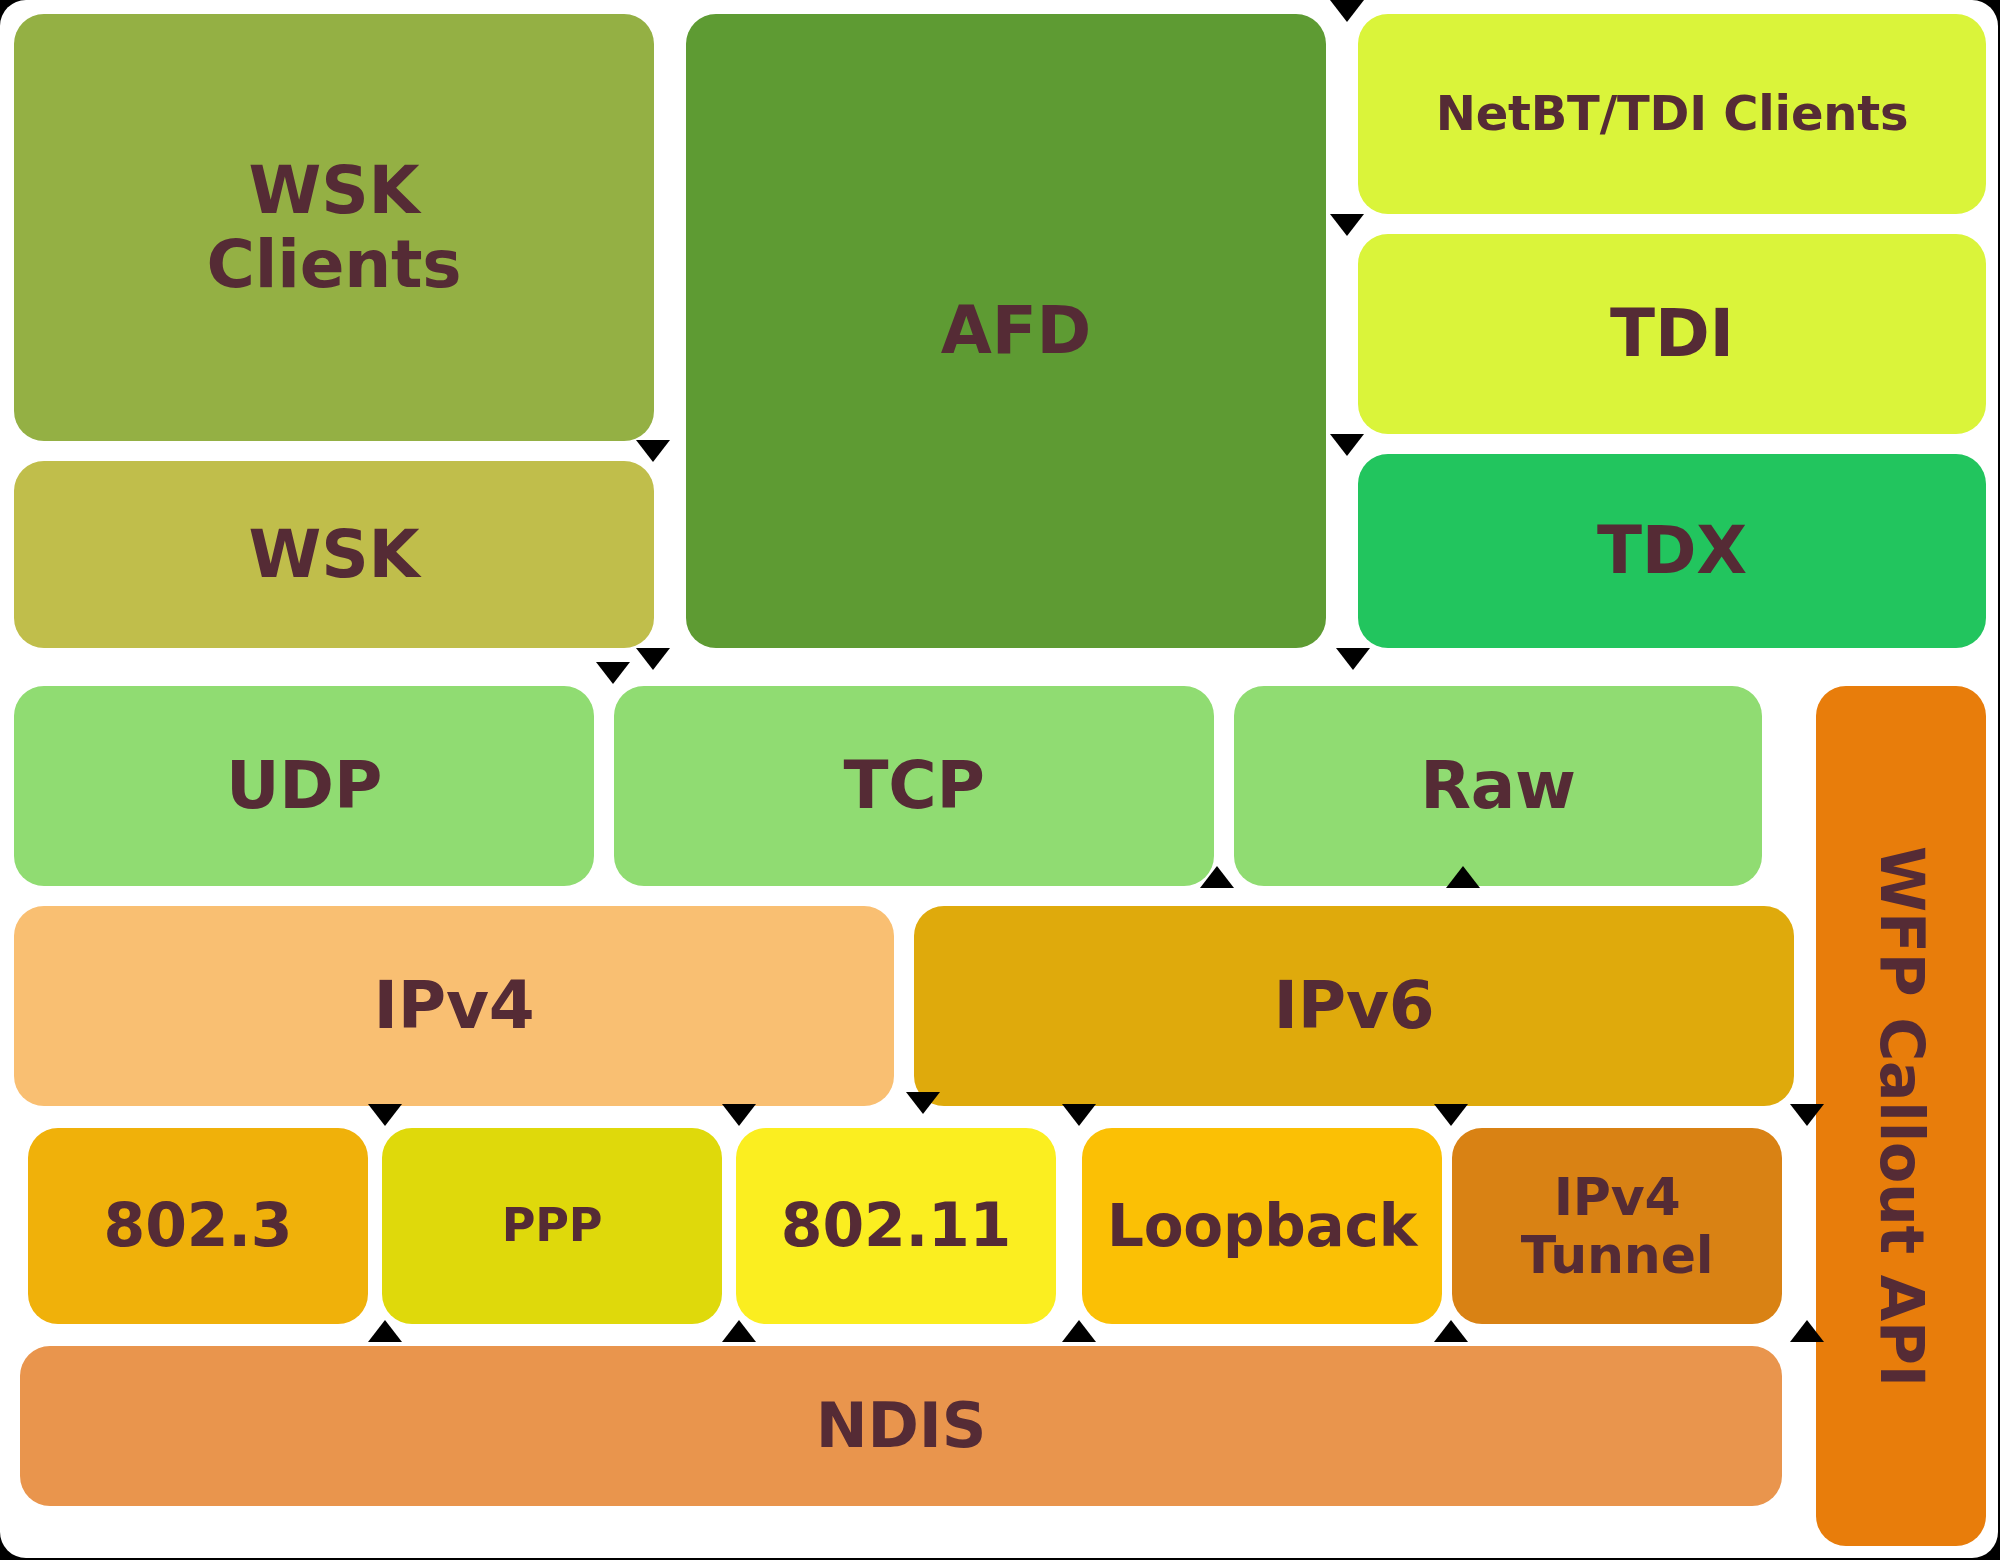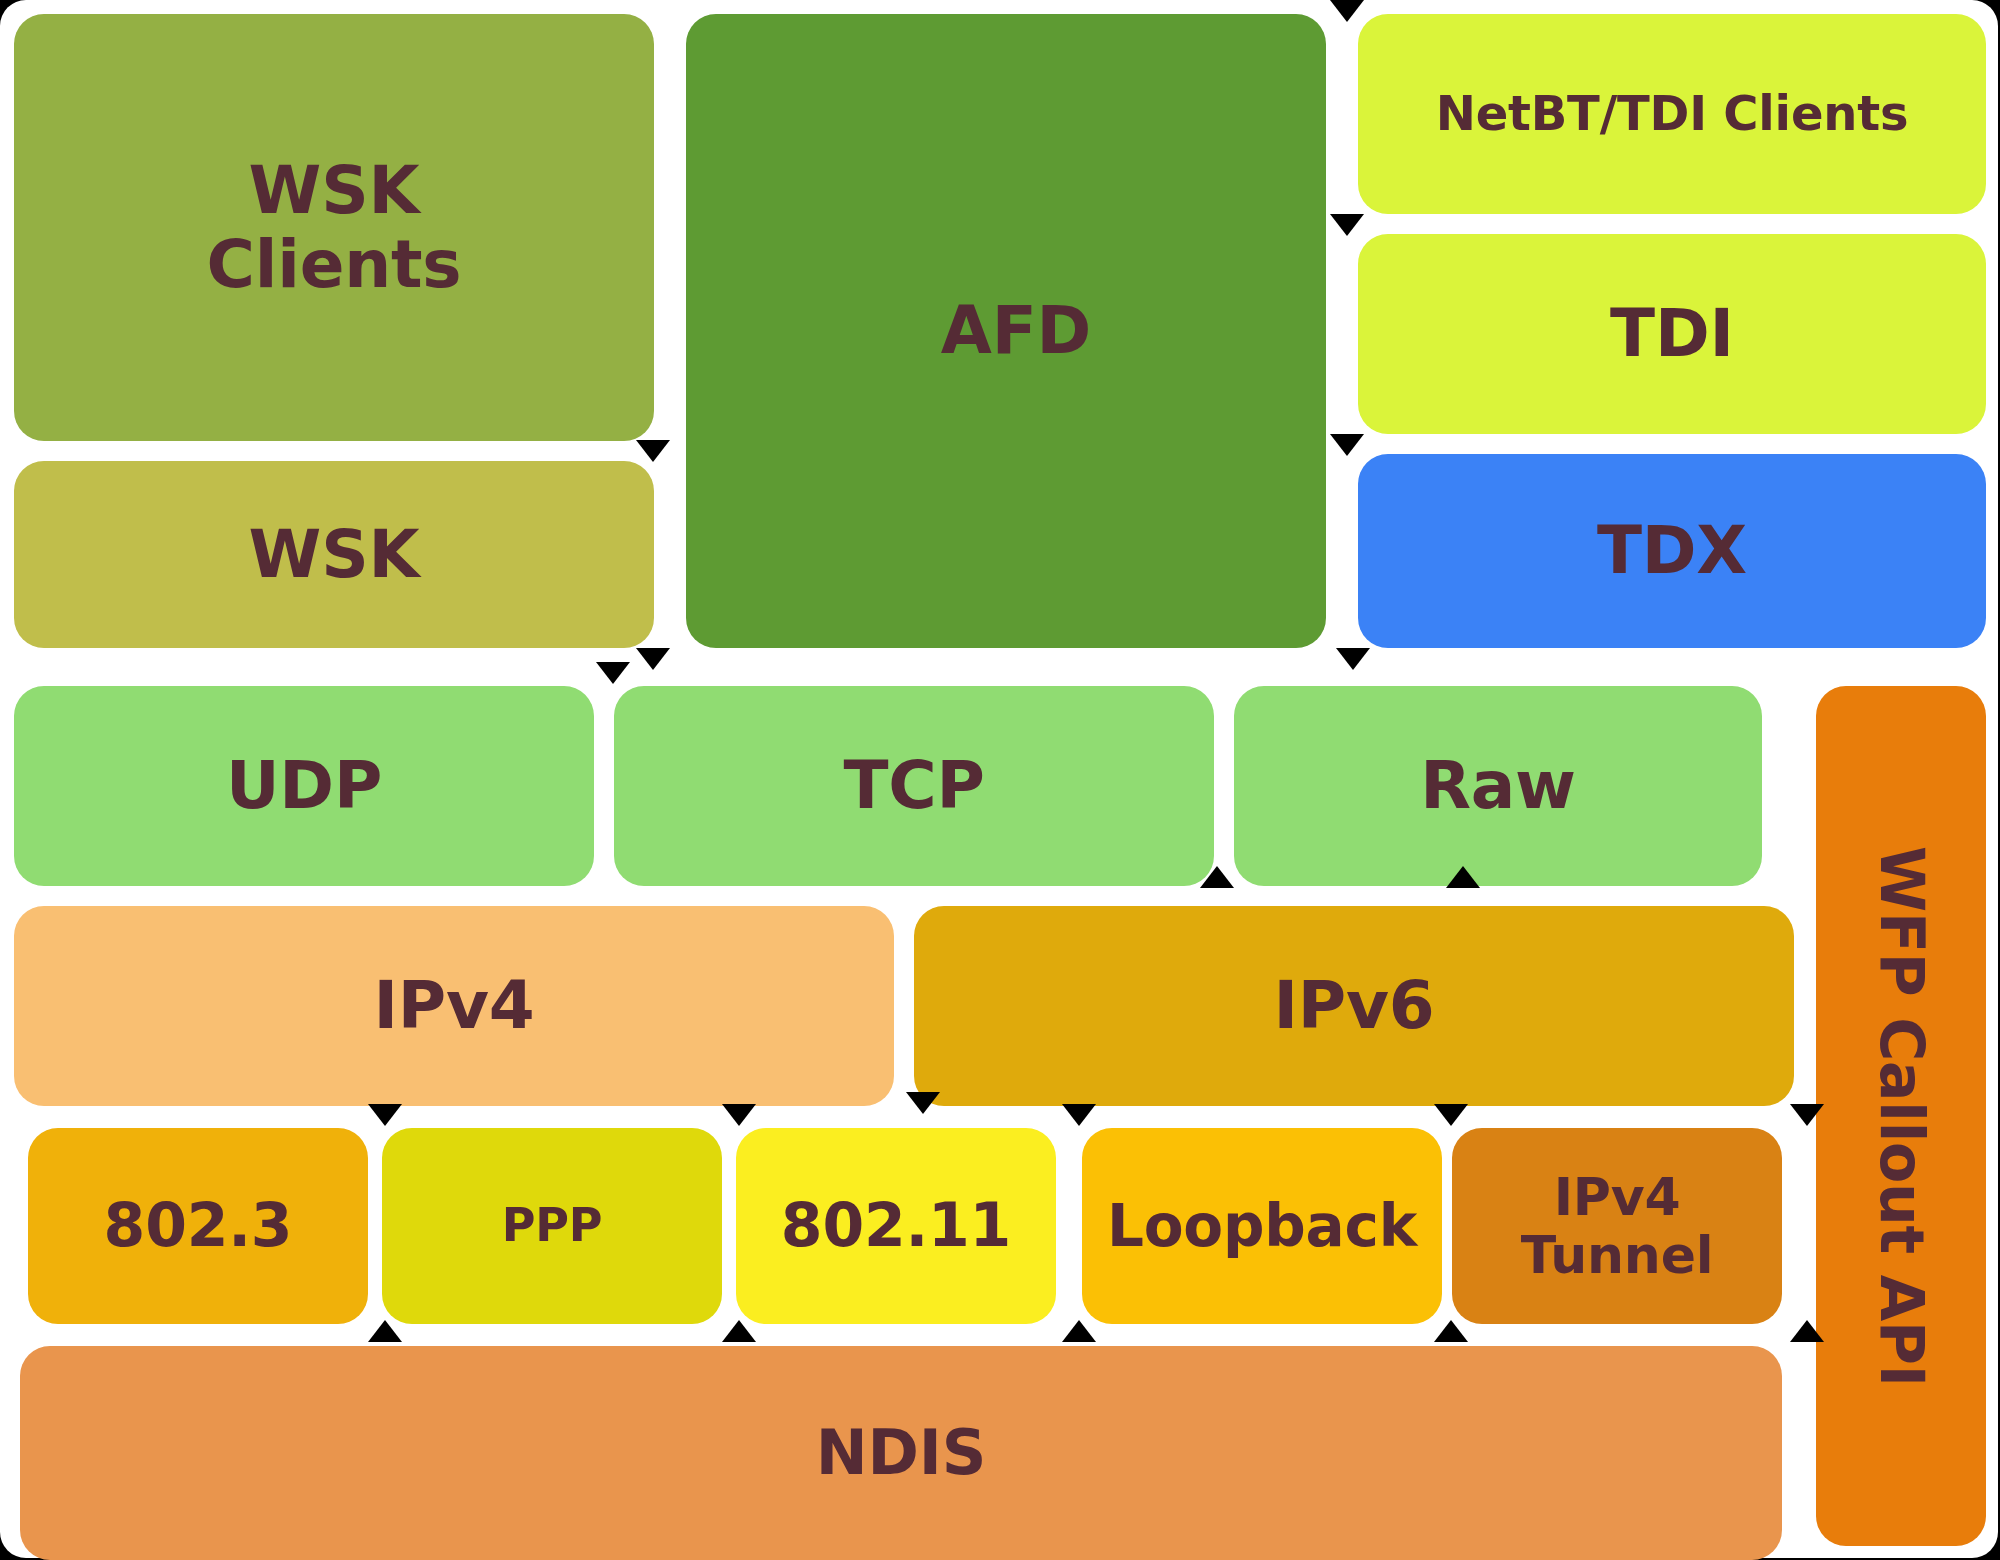--- a/index.html
+++ b/index.html
@@ -55,35 +55,35 @@
 </head>
 <body>
 
 <div id="stage" style="background: rgb(0, 0, 0);">
     <div class="plate" style="left: 0px; top: 0px; width: 1998px; height: 1558px; background: rgb(255, 255, 255);"></div>
     <div class="box" style="left: 14px; top: 14px; width: 640px; height: 427px; background: rgb(148, 176, 68); font-size: 66px; color: rgb(85, 43, 53);">WSK
 Clients</div>
     <div class="box" style="left: 686px; top: 14px; width: 640px; height: 634px; background: rgb(94, 155, 51); font-size: 66px; color: rgb(85, 43, 53); padding-left: 30px;">AFD</div>
     <div class="box" style="left: 1358px; top: 14px; width: 628px; height: 200px; background: rgb(218, 244, 58); font-size: 48px; color: rgb(85, 43, 53);">NetBT/TDI Clients</div>
     <div class="box" style="left: 1358px; top: 234px; width: 628px; height: 200px; background: rgb(218, 244, 58); font-size: 66px; color: rgb(85, 43, 53);">TDI</div>
-    <div class="box" style="left: 1358px; top: 454px; width: 628px; height: 194px; background: #3b82f6; font-size: 66px; color: rgb(85, 43, 53);">TDX</div>
+    <div class="box" style="left: 1358px; top: 454px; width: 628px; height: 194px; background: #22c55e; font-size: 66px; color: rgb(85, 43, 53);">TDX</div>
     <div class="box" style="left: 14px; top: 461px; width: 640px; height: 187px; background: rgb(192, 190, 75); font-size: 66px; color: rgb(85, 43, 53);">WSK</div>
     <div class="box" style="left: 14px; top: 686px; width: 580px; height: 200px; background: rgb(144, 220, 114); font-size: 66px; color: rgb(85, 43, 53);">UDP</div>
     <div class="box" style="left: 614px; top: 686px; width: 600px; height: 200px; background: rgb(144, 220, 114); font-size: 66px; color: rgb(85, 43, 53);">TCP</div>
     <div class="box" style="left: 1234px; top: 686px; width: 528px; height: 200px; background: rgb(144, 220, 114); font-size: 66px; color: rgb(85, 43, 53);">Raw</div>
     <div class="box vertical" style="left: 1816px; top: 686px; width: 170px; height: 860px; background: rgb(232, 125, 11); font-size: 60px; color: rgb(85, 43, 53);">WFP Callout API</div>
     <div class="box" style="left: 14px; top: 906px; width: 880px; height: 200px; background: rgb(249, 191, 114); font-size: 66px; color: rgb(85, 43, 53);">IPv4</div>
     <div class="box" style="left: 914px; top: 906px; width: 880px; height: 200px; background: rgb(223, 170, 12); font-size: 66px; color: rgb(85, 43, 53);">IPv6</div>
     <div class="box" style="left: 28px; top: 1128px; width: 340px; height: 196px; background: rgb(240, 177, 10); font-size: 60px; color: rgb(85, 43, 53);">802.3</div>
     <div class="box" style="left: 382px; top: 1128px; width: 340px; height: 196px; background: rgb(223, 217, 11); font-size: 46px; color: rgb(85, 43, 53);">PPP</div>
     <div class="box" style="left: 736px; top: 1128px; width: 320px; height: 196px; background: rgb(251, 238, 32); font-size: 60px; color: rgb(85, 43, 53);">802.11</div>
     <div class="box" style="left: 1082px; top: 1128px; width: 360px; height: 196px; background: rgb(251, 192, 5); font-size: 58px; color: rgb(85, 43, 53);">Loopback</div>
     <div class="box" style="left: 1452px; top: 1128px; width: 330px; height: 196px; background: rgb(217, 130, 20); font-size: 52px; color: rgb(85, 43, 53);">IPv4
 Tunnel</div>
-    <div class="box" style="left: 20px; top: 1346px; width: 1762px; height: 214px; background: rgb(233, 149, 77); font-size: 62px; color: rgb(85, 43, 53);">NDIS</div>
+    <div class="box" style="left: 20px; top: 1346px; width: 1762px; height: 160px; background: rgb(233, 149, 77); font-size: 62px; color: rgb(85, 43, 53);">NDIS</div>
     <div class="arrow down" style="left: 636px; top: 440px; border-top-color: rgb(0, 0, 0);"></div>
     <div class="arrow down" style="left: 1330px; top: 0px; border-top-color: rgb(0, 0, 0);"></div>
     <div class="arrow down" style="left: 1330px; top: 214px; border-top-color: rgb(0, 0, 0);"></div>
     <div class="arrow down" style="left: 1330px; top: 434px; border-top-color: rgb(0, 0, 0);"></div>
     <div class="arrow down" style="left: 636px; top: 648px; border-top-color: rgb(0, 0, 0);"></div>
     <div class="arrow down" style="left: 1336px; top: 648px; border-top-color: rgb(0, 0, 0);"></div>
     <div class="arrow down" style="left: 596px; top: 662px; border-top-color: rgb(0, 0, 0);"></div>
     <div class="arrow up" style="left: 1200px; top: 866px; border-bottom-color: rgb(0, 0, 0);"></div>
     <div class="arrow up" style="left: 1446px; top: 866px; border-bottom-color: rgb(0, 0, 0);"></div>
     <div class="arrow down" style="left: 906px; top: 1092px; border-top-color: rgb(0, 0, 0);"></div>

